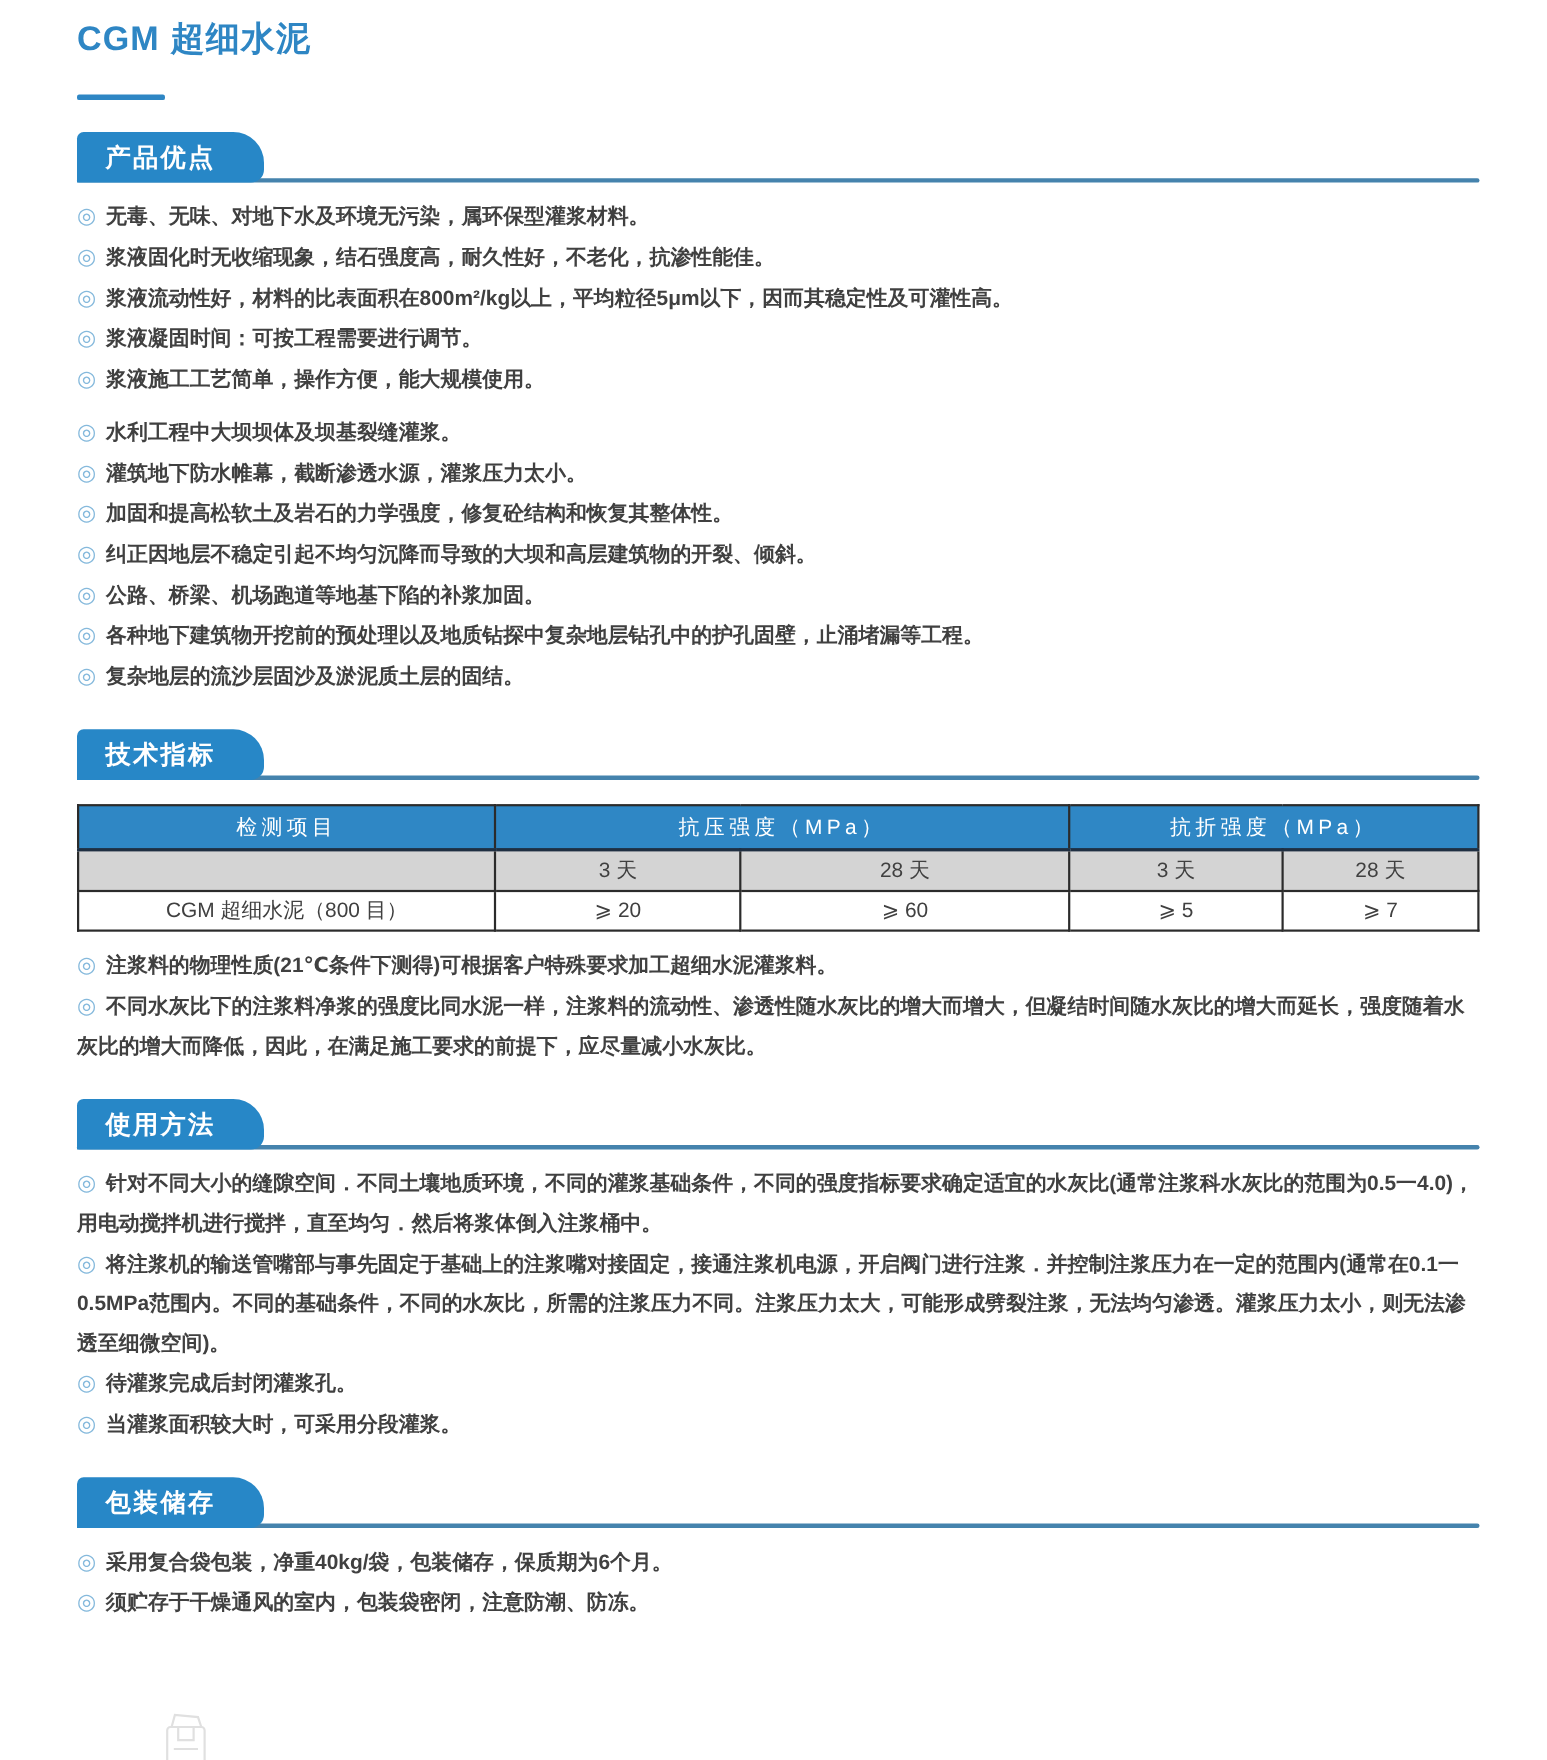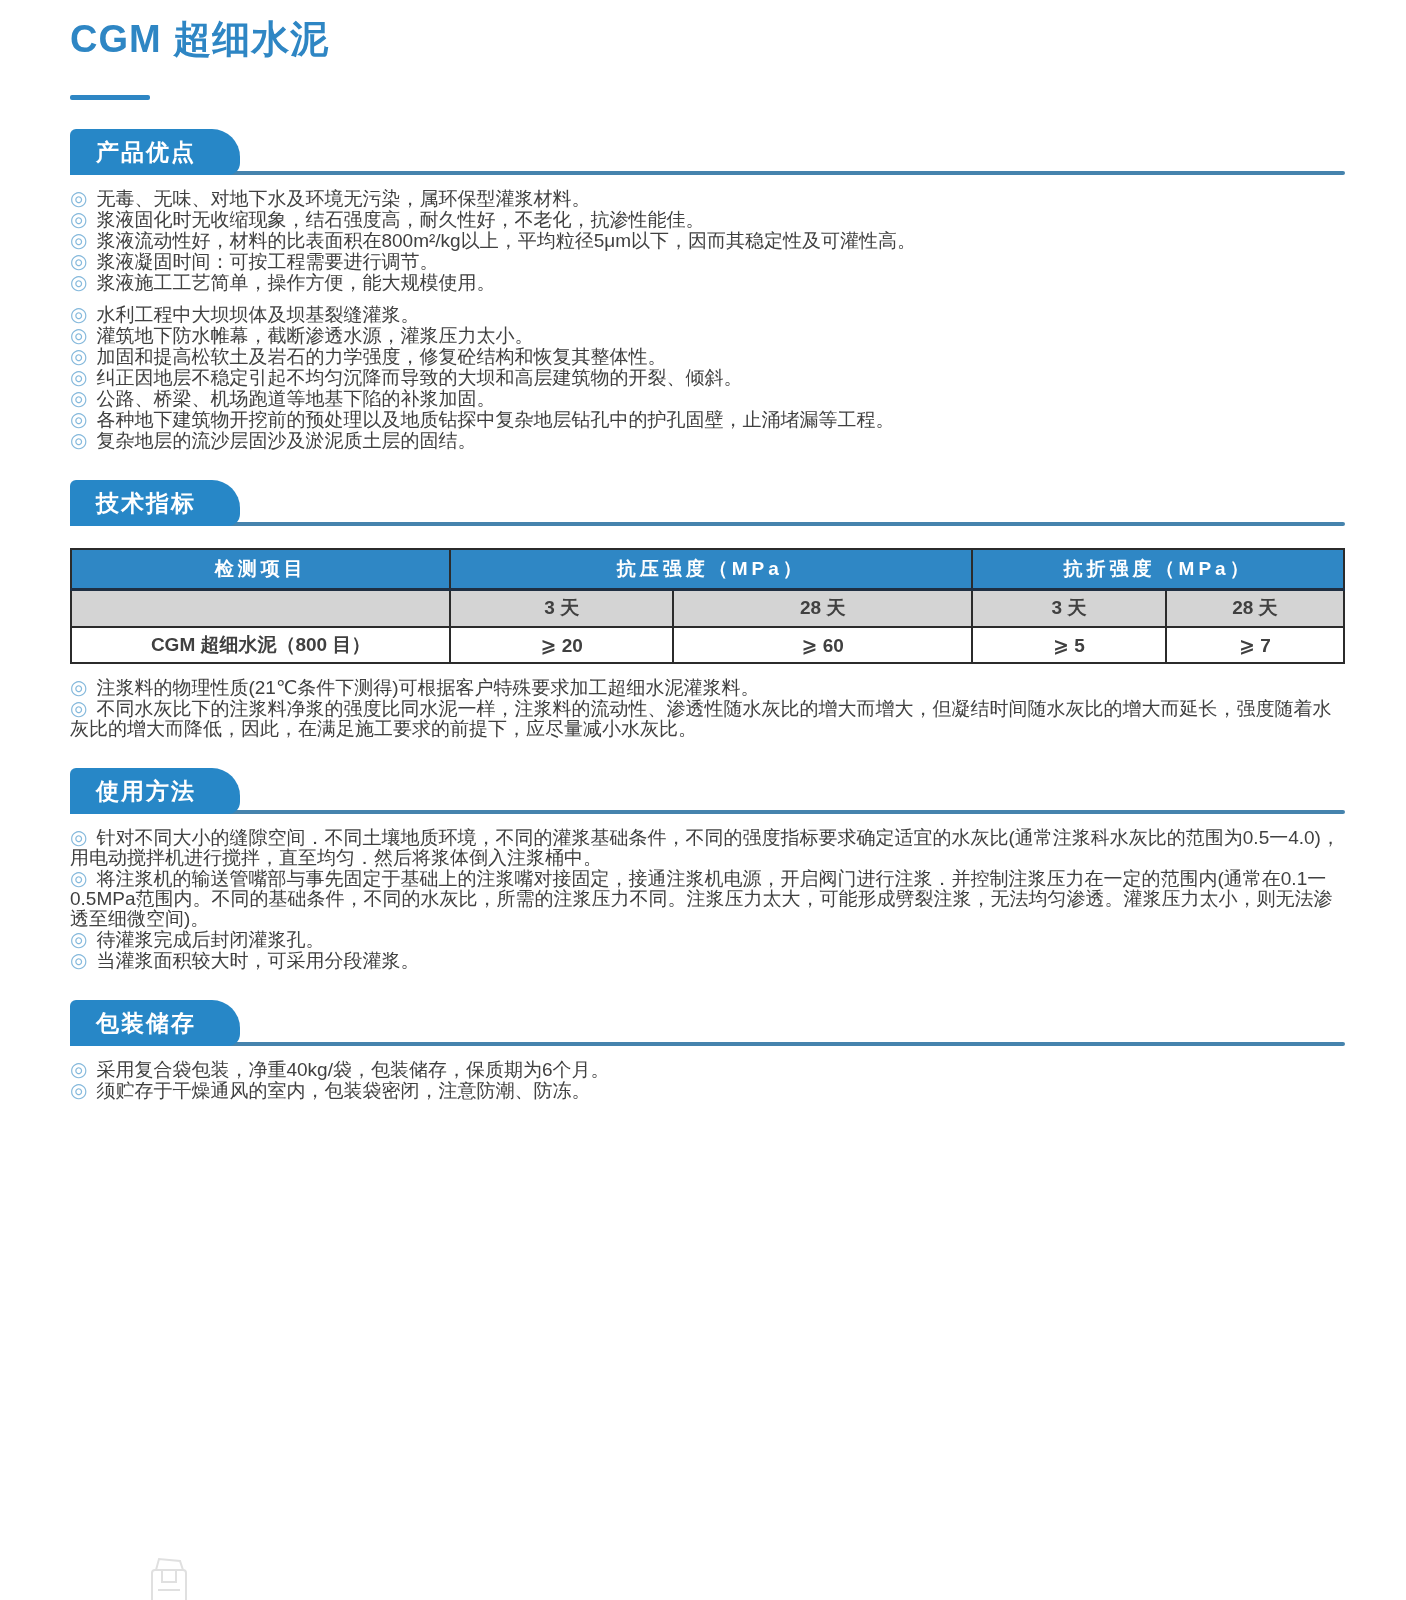--- a/index.html
+++ b/index.html
@@ -23,21 +23,21 @@
     position:relative;
     width:1406px;
     height:1600px;
     margin:0 auto;
     background:#fff;
     overflow:hidden;
     padding:14px 61px 0 70px;
   }
   .page-title{
     color:var(--title-blue);
-    font-size:38px;
+    font-size:31px;
     font-weight:bold;
     letter-spacing:1px;
   }
   .title-dash{
     width:80px;height:5px;
     background:var(--title-blue);
     border-radius:2px;
     margin-top:30px;
   }
   .intro{
@@ -70,38 +70,39 @@
     position:absolute;
     left:0;right:0;bottom:2px;
     height:4px;
     background:var(--line-blue);
     border-radius:2px;
     z-index:1;
   }
   .bullet-list{margin-top:11px;}
   .bullet{
     font-size:19px;
-    line-height:20px;
+    line-height:36px;
+    font-weight:bold;
   }
   .bullet-icon{
     color:var(--bullet-blue);
     font-size:20px;
     margin-right:9px;
   }
   .spec-table{
     width:100%;
     border-collapse:collapse;
     margin-top:20px;
     table-layout:fixed;
     text-align:center;
     font-size:19px;
   }
   .spec-table th,.spec-table td{
     border:2px solid var(--table-border);
-    font-weight:bold;
+    font-weight:normal;
     text-align:center;
   }
   .spec-table .head-row th{
     background:var(--table-header-bg);
     color:#fff;
     letter-spacing:4px;
     height:40px;
     border-bottom:3px solid var(--table-header-divider);
   }
   .spec-table .sub-row td{

